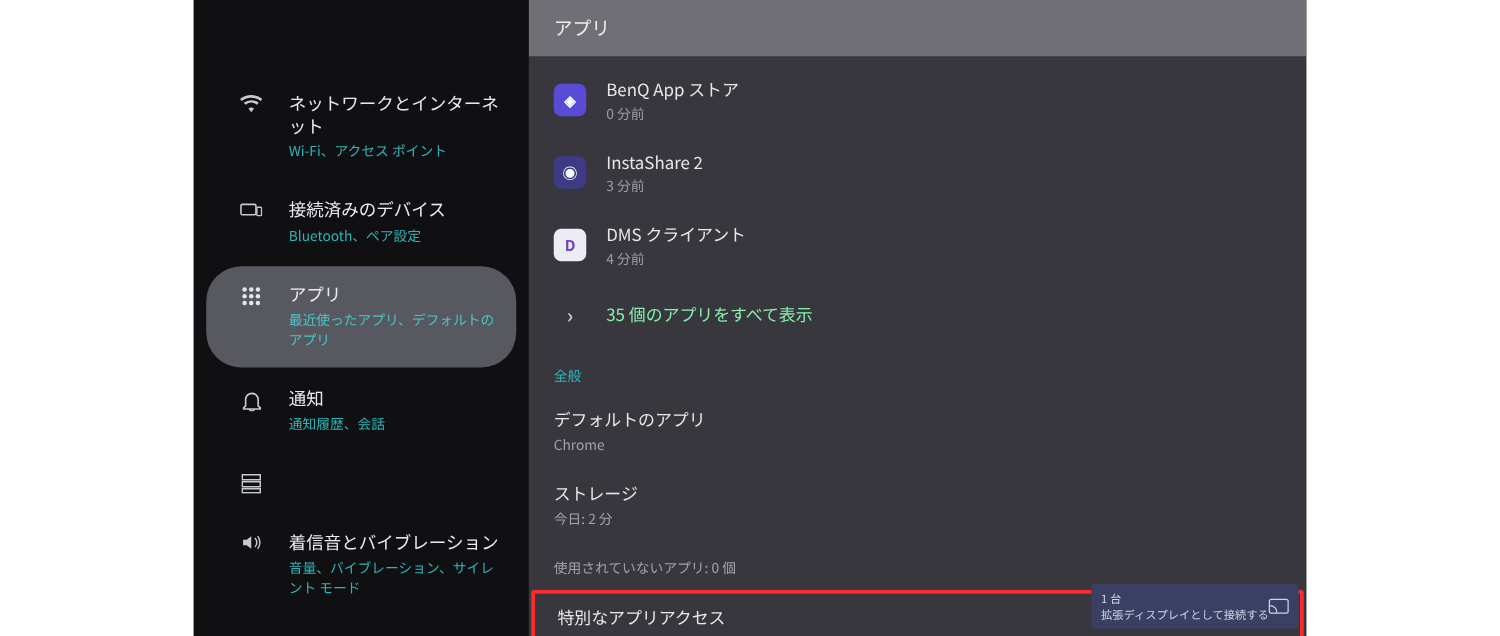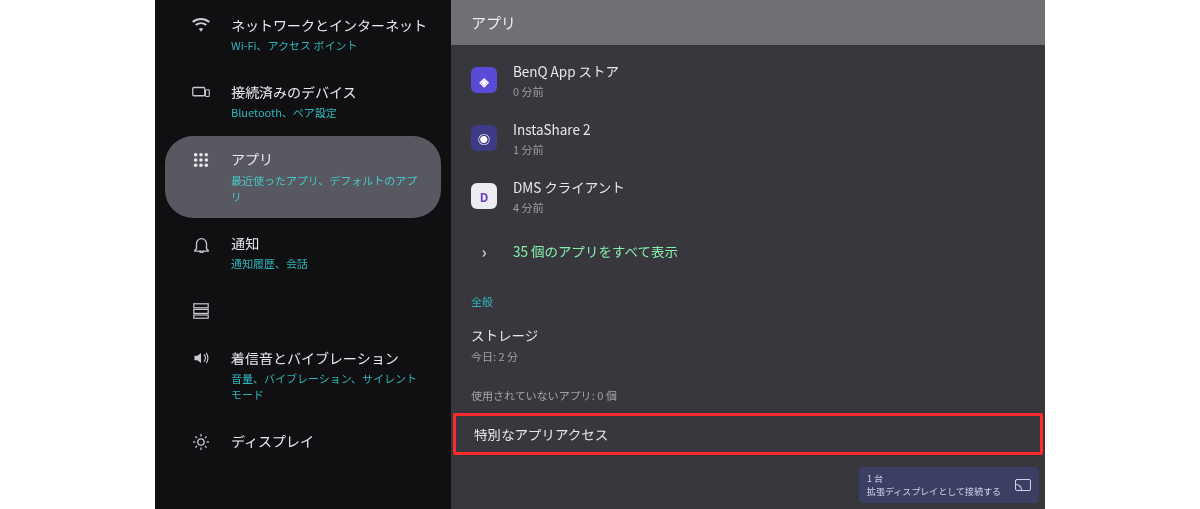--- a/index.html
+++ b/index.html
@@ -1,18 +1,18 @@
 <!DOCTYPE html>
 <html><head>
   <meta charset="utf-8">
   <style>
     * { margin:0; padding:0; box-sizing:border-box; font-family:"Noto Sans JP",Arial,sans-serif; }
     body { width:1200px; height:509px; background:#fff; overflow:hidden; }
     .frame { position:absolute; left:155px; top:0; width:890px; height:509px; background:#141417; display:flex; }
-    .sidebar { width:296px; height:100%; background:#101012; overflow:hidden; }
+    .sidebar { width:268px; height:100%; background:#101012; padding-top:58px; overflow:hidden; }
     .s-item { display:flex; align-items:flex-start; padding:14px 14px 14px 24px; cursor:pointer; border-radius:28px; margin:2px 10px; }
     .s-item.active { background:#585860; }
     .s-ico { width:24px; flex-shrink:0; color:#c6c9cf; display:flex; justify-content:center; padding-top:2px; font-size:15px; }
     .s-txt { margin-left:18px; }
     .s-title { color:#e9eaee; font-size:14px; line-height:1.3; }
     .s-sub { color:#2fb4b8; font-size:11px; margin-top:3px; }
     .s-item.active .s-sub { color:#46c7c9; }
     .content { flex:1; height:100%; background:#37373d; position:relative; overflow:hidden; }
     .c-header { background:#6f6f75; color:#eee; font-size:15px; padding:12px 20px; }
     .c-body { padding:6px 0 0 0; }
@@ -22,21 +22,21 @@
     .app-name { color:#e8e8ea; font-size:13.5px; }
     .app-sub  { color:#9d9da3; font-size:11px; margin-top:2px; }
     .all-row { display:flex; align-items:center; padding:14px 20px; cursor:pointer; }
     .chev { color:#c9c9cd; width:26px; text-align:center; font-weight:bold; }
     .all-txt { margin-left:16px; color:#86efac; font-size:13.5px; }
     .sect-hdr { color:#2fb4b8; font-size:11px; padding:16px 20px 6px; }
     .g-row { padding:10px 20px; cursor:pointer; }
     .g-title { color:#e8e8ea; font-size:13.5px; }
     .g-sub { color:#a2a2a8; font-size:11px; margin-top:3px; }
     .highlight { border:3px solid #ff2a2a; border-radius:2px; padding:8px 18px 8px 18px; margin:0 2px; }
-    .cast-pill { position:absolute; right:6px; bottom:6px; background:#3a3f63; color:#cfd3e6; font-size:9px; padding:5px 8px; border-radius:4px; display:flex; align-items:center; gap:14px; }
+    .cast-pill { position:absolute; right:6px; bottom:6px; background:#3a3f63; color:#cfd3e6; font-size:9px; padding:5px 8px; border-radius:4px; display:flex; align-items:center; }
     .cast-icn { width:16px; height:12px; border:1.5px solid #cfd3e6; border-radius:2px; position:relative; }
     .cast-icn::after { content:""; position:absolute; left:-1px; bottom:-1px; width:6px; height:6px; border:1.5px solid #cfd3e6; border-left:none; border-bottom:none; border-radius:0 6px 0 0; }
     svg { display:block; }
   </style>
 </head>
 <body>
 
 <div class="frame">
 
   <div class="sidebar">
@@ -154,39 +154,43 @@
         <div class="app-txt">
           <div class="app-name">BenQ App ストア</div>
           <div class="app-sub">0 分前</div>
         </div>
       </div>
 
       <div class="app-row">
         <div class="app-ico" style="background:#3f3a85;color:#fff">◉</div>
         <div class="app-txt">
           <div class="app-name">InstaShare 2</div>
-          <div class="app-sub">1 分前</div>
+          <div class="app-sub">3 分前</div>
         </div>
       </div>
 
       <div class="app-row">
         <div class="app-ico" style="background:#ececf3;color:#6b3fbf">D</div>
         <div class="app-txt">
           <div class="app-name">DMS クライアント</div>
           <div class="app-sub">4 分前</div>
         </div>
       </div>
 
       <div class="all-row">
         <div class="chev">›</div>
         <div class="all-txt">35 個のアプリをすべて表示</div>
       </div>
 
       <div class="sect-hdr">全般</div>
 
+      <div class="g-row">
+        <div class="g-title">デフォルトのアプリ</div>
+        <div class="g-sub">Chrome</div>
+      </div>
 
       <div class="g-row">
         <div class="g-title">ストレージ</div>
         <div class="g-sub">今日: 2 分</div>
       </div>
 
       <div class="g-row">
         <div class="g-sub">使用されていないアプリ: 0 個</div>
       </div>
 

